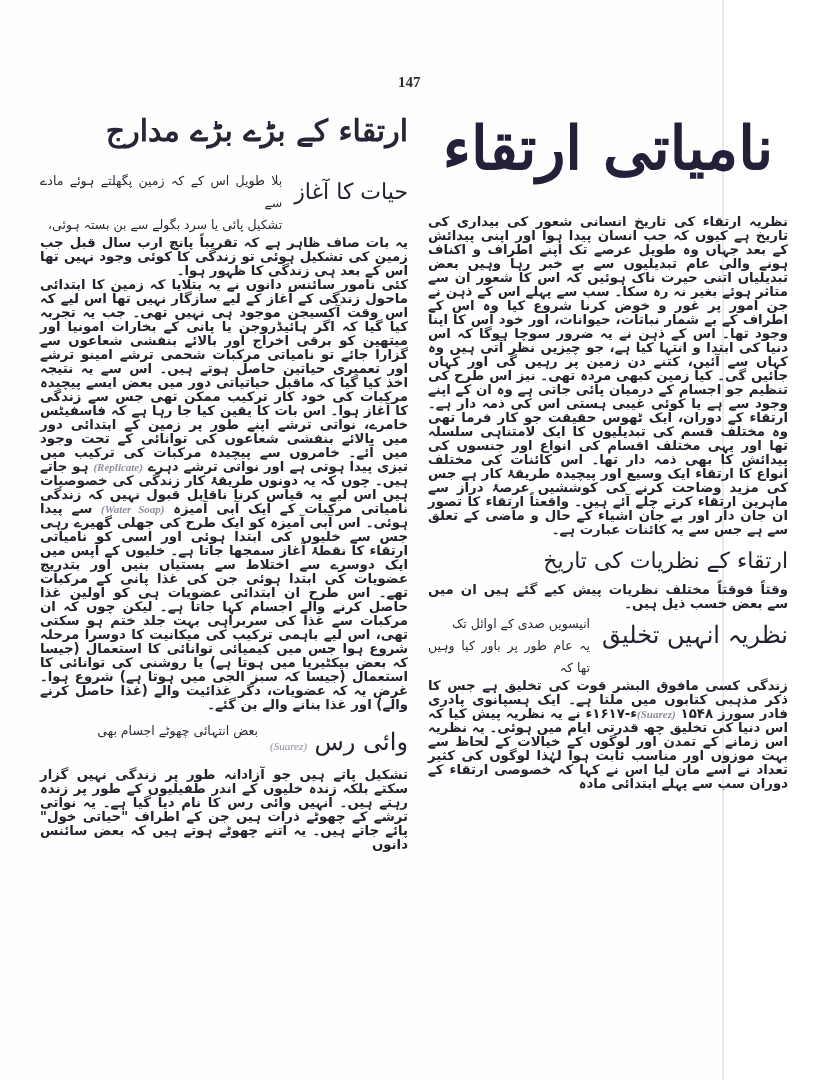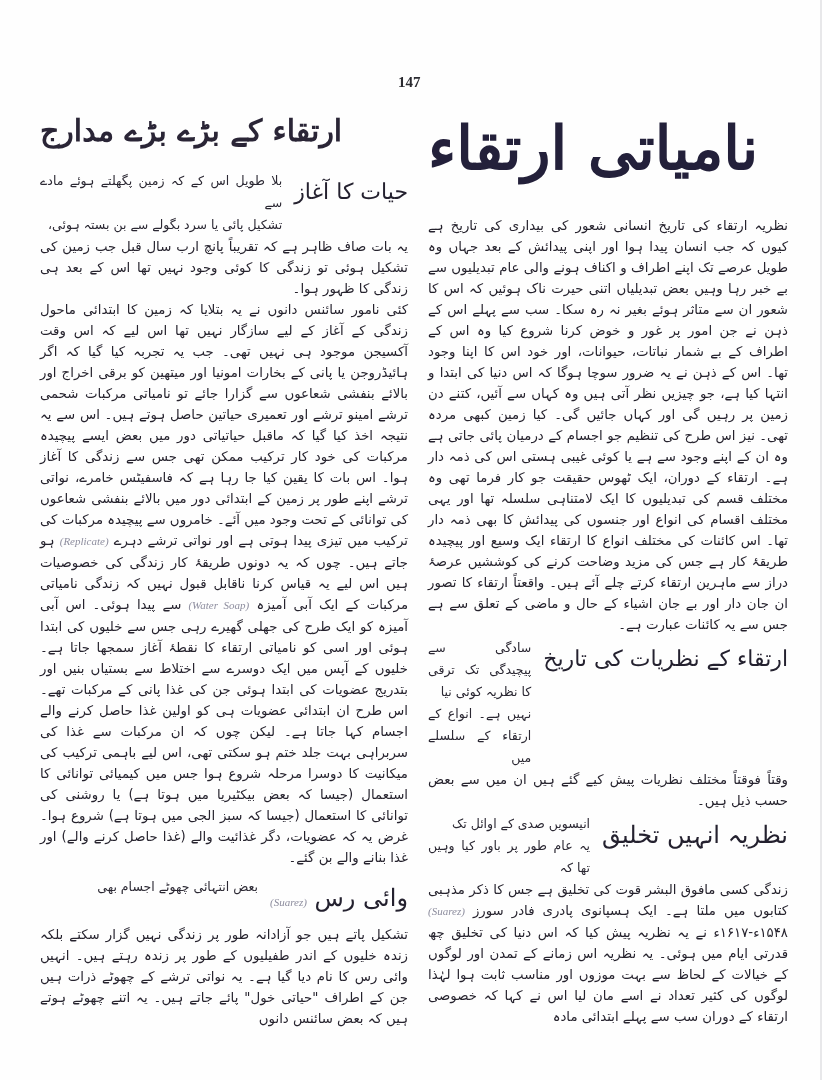--- a/index.html
+++ b/index.html
@@ -1,30 +1,30 @@
 <!DOCTYPE html>
 <html><head>
   <meta charset="utf-8">
   <style>
     html, body { margin: 0; padding: 0; background: #ffffff; }
     body { width: 822px; height: 1080px; position: relative; overflow: hidden;
            font-family: "DejaVu Sans", sans-serif; color: #1f1c24; }
-    .page { position: absolute; left: 0; top: 0; width: 822px; height: 1080px; background: #fefefe; }
+    .page { position: absolute; left: 0; top: 0; width: 724px; height: 1080px; background: #fefefe; }
     .right-edge { position: absolute; right: 0; top: 0; width: 2px; height: 1080px; background: #e8e8ea; }
     .page-number { position: absolute; left: 398px; top: 74px; font-family: "Liberation Serif", serif;
                    font-weight: bold; font-size: 15px; color: #2a2a30; }
     .col { position: absolute; direction: rtl; text-align: justify; }
     .col-left { left: 40px; top: 105px; width: 368px; }
     .col-right { left: 428px; top: 115px; width: 360px; }
-    .title-small { text-align: left; font-family: "DejaVu Serif", serif; font-size: 30px;
+    .title-small { text-align: right; font-family: "DejaVu Serif", serif; font-size: 30px;
                    font-weight: bold; color: #2a2536; margin: 8px 0 22px 0; letter-spacing: 0; }
-    .title-big { text-align: left; font-family: "DejaVu Serif", serif; font-size: 60px; font-weight: bold;
+    .title-big { text-align: center; font-family: "DejaVu Serif", serif; font-size: 60px; font-weight: bold;
                  color: #23203a; margin: 0 0 34px 0; line-height: 1.1; }
-    .para { font-family: "DejaVu Sans", sans-serif; font-size: 13.3px; line-height: 21px; margin: 0;
-            color: #26232e; }
+    .para { font-family: "DejaVu Sans", sans-serif; font-size: 13.3px; line-height: 14px; margin: 0;
+            color: #26232e; font-weight: bold; }
     .section-row { display: flex; flex-direction: row; align-items: flex-start; margin: 2px 0 0 0; }
     .section-heading { font-family: "DejaVu Serif", serif; font-weight: normal; font-size: 22px; color: #24212f;
                        white-space: nowrap; margin-left: 12px; line-height: 44px; }
     .section-heading.big { font-size: 24px; }
     .section-lead { font-size: 12.5px; line-height: 22px; color: #2b2833; font-family: "DejaVu Sans", sans-serif; }
     .latin { font-family: "Liberation Serif", serif; font-style: italic; color: #8d8d9e; font-size: 11px;
              direction: ltr; unicode-bidi: embed; }
     .spacer { height: 6px; }
   </style>
 </head>
@@ -57,24 +57,20 @@
     </div>
     <p class="para">تشکیل پاتے ہیں جو آزادانہ طور پر زندگی نہیں گزار سکتے بلکہ زندہ خلیوں کے اندر طفیلیوں کے طور پر زندہ رہتے ہیں۔ انہیں وائی رس کا نام دیا گیا ہے۔ یہ نواتی ترشے کے چھوٹے ذرات ہیں جن کے اطراف "حیاتی خول" پائے جاتے ہیں۔ یہ اتنے چھوٹے ہوتے ہیں کہ بعض سائنس دانوں</p>
   </div>
 
   <div class="col col-right">
     <div class="title-big">نامیاتی ارتقاء</div>
     <p class="para">نظریہ ارتقاء کی تاریخ انسانی شعور کی بیداری کی تاریخ ہے کیوں کہ جب انسان پیدا ہوا اور اپنی پیدائش کے بعد جہاں وہ طویل عرصے تک اپنے اطراف و اکناف ہونے والی عام تبدیلیوں سے بے خبر رہا وہیں بعض تبدیلیاں اتنی حیرت ناک ہوئیں کہ اس کا شعور ان سے متاثر ہوئے بغیر نہ رہ سکا۔ سب سے پہلے اس کے ذہن نے جن امور پر غور و خوض کرنا شروع کیا وہ اس کے اطراف کے بے شمار نباتات، حیوانات، اور خود اس کا اپنا وجود تھا۔ اس کے ذہن نے یہ ضرور سوچا ہوگا کہ اس دنیا کی ابتدا و انتہا کیا ہے، جو چیزیں نظر آتی ہیں وہ کہاں سے آئیں، کتنے دن زمین پر رہیں گی اور کہاں جائیں گی۔ کیا زمین کبھی مردہ تھی۔ نیز اس طرح کی تنظیم جو اجسام کے درمیان پائی جاتی ہے وہ ان کے اپنے وجود سے ہے یا کوئی غیبی ہستی اس کی ذمہ دار ہے۔ ارتقاء کے دوران، ایک ٹھوس حقیقت جو کار فرما تھی وہ مختلف قسم کی تبدیلیوں کا ایک لامتناہی سلسلہ تھا اور یہی مختلف اقسام کی انواع اور جنسوں کی پیدائش کا بھی ذمہ دار تھا۔ اس کائنات کی مختلف انواع کا ارتقاء ایک وسیع اور پیچیدہ طریقۂ کار ہے جس کی مزید وضاحت کرنے کی کوششیں عرصۂ دراز سے ماہرین ارتقاء کرتے چلے آئے ہیں۔ واقعتاً ارتقاء کا تصور ان جان دار اور بے جان اشیاء کے حال و ماضی کے تعلق سے ہے جس سے یہ کائنات عبارت ہے۔</p>
 
     <div class="section-row">
       <div class="section-heading">ارتقاء کے نظریات کی تاریخ</div>
-      <div>
-        <div class="section-lead">سادگی سے پیچیدگی تک ترقی کا نظریہ کوئی نیا</div>
-        <div class="section-lead">نہیں ہے۔ انواع کے ارتقاء کے سلسلے میں</div>
-      </div>
     </div>
     <p class="para">وقتاً فوقتاً مختلف نظریات پیش کیے گئے ہیں ان میں سے بعض حسب ذیل ہیں۔</p>
 
     <div class="section-row">
       <div class="section-heading big">نظریہ انہیں تخلیق</div>
       <div>
         <div class="section-lead">انیسویں صدی کے اوائل تک</div>
         <div class="section-lead">یہ عام طور پر باور کیا وہیں تھا کہ</div>
       </div>
     </div>

